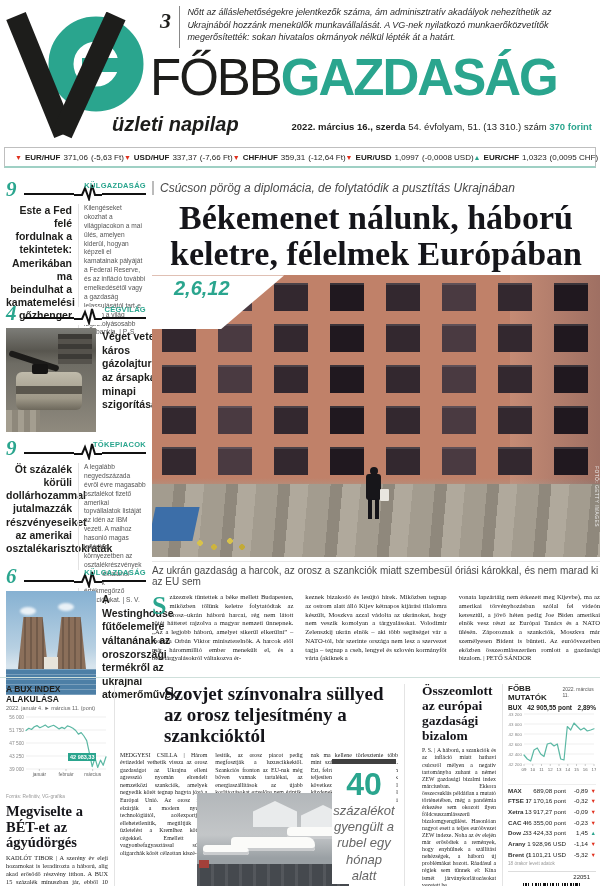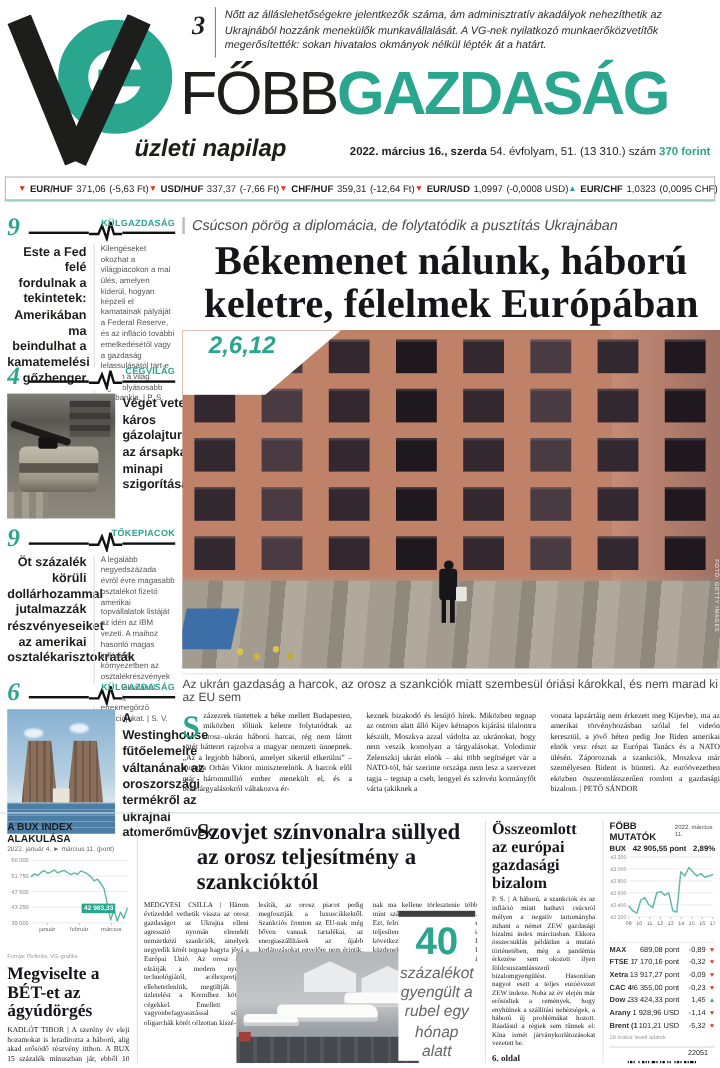--- a/index.html
+++ b/index.html
@@ -111,21 +111,21 @@
   .acol { flex:1; font-family:"Liberation Serif", serif; font-size:6.6px; line-height:1.32;
           text-align:justify; color:#222; }
   .dropcap { float:left; font-family:"Liberation Serif", serif; font-weight:700; font-size:26px;
              line-height:.85; color:#2aa58e; padding:2px 3px 0 0; }
 
   
   .bottom { position:absolute; left:0; right:0; top:677px; bottom:0; border-top:1px solid #cfe0db; }
   .bcol { position:absolute; top:6px; bottom:4px; overflow:hidden; }
   .bc1 { left:6px; width:102px; }
   .bc2 { left:114px; width:284px; border-left:1px solid #e4e4e4; padding-left:5px; }
-  .bc3 { left:404px; width:92px; border-left:1px solid #e4e4e4; padding-left:5px; }
+  .bc3 { left:404px; width:92px; border-left:1px solid #e4e4e4; padding-left:17px; }
   .bc4 { left:502px; width:94px; border-left:1px solid #e4e4e4; padding-left:5px; }
 
   .c1-title { font-size:8.5px; font-weight:700; }
   .c1-sub { font-size:5.5px; color:#666; margin-top:1px; }
   .chart1-wrap { position:relative; margin-top:2px; }
   .chart1-anno { position:absolute; left:62px; top:40px; background:#2aa58e; color:#fff;
                  font-weight:700; font-size:5.5px; padding:1px 2px; }
   .c1-src { font-size:4.8px; color:#999; margin-top:1px; }
   .h2-serif { font-family:"Liberation Serif", serif; font-weight:700; color:#15151a; }
   .bc1 .h2-serif { font-size:14.5px; line-height:1.08; margin-top:5px; }

